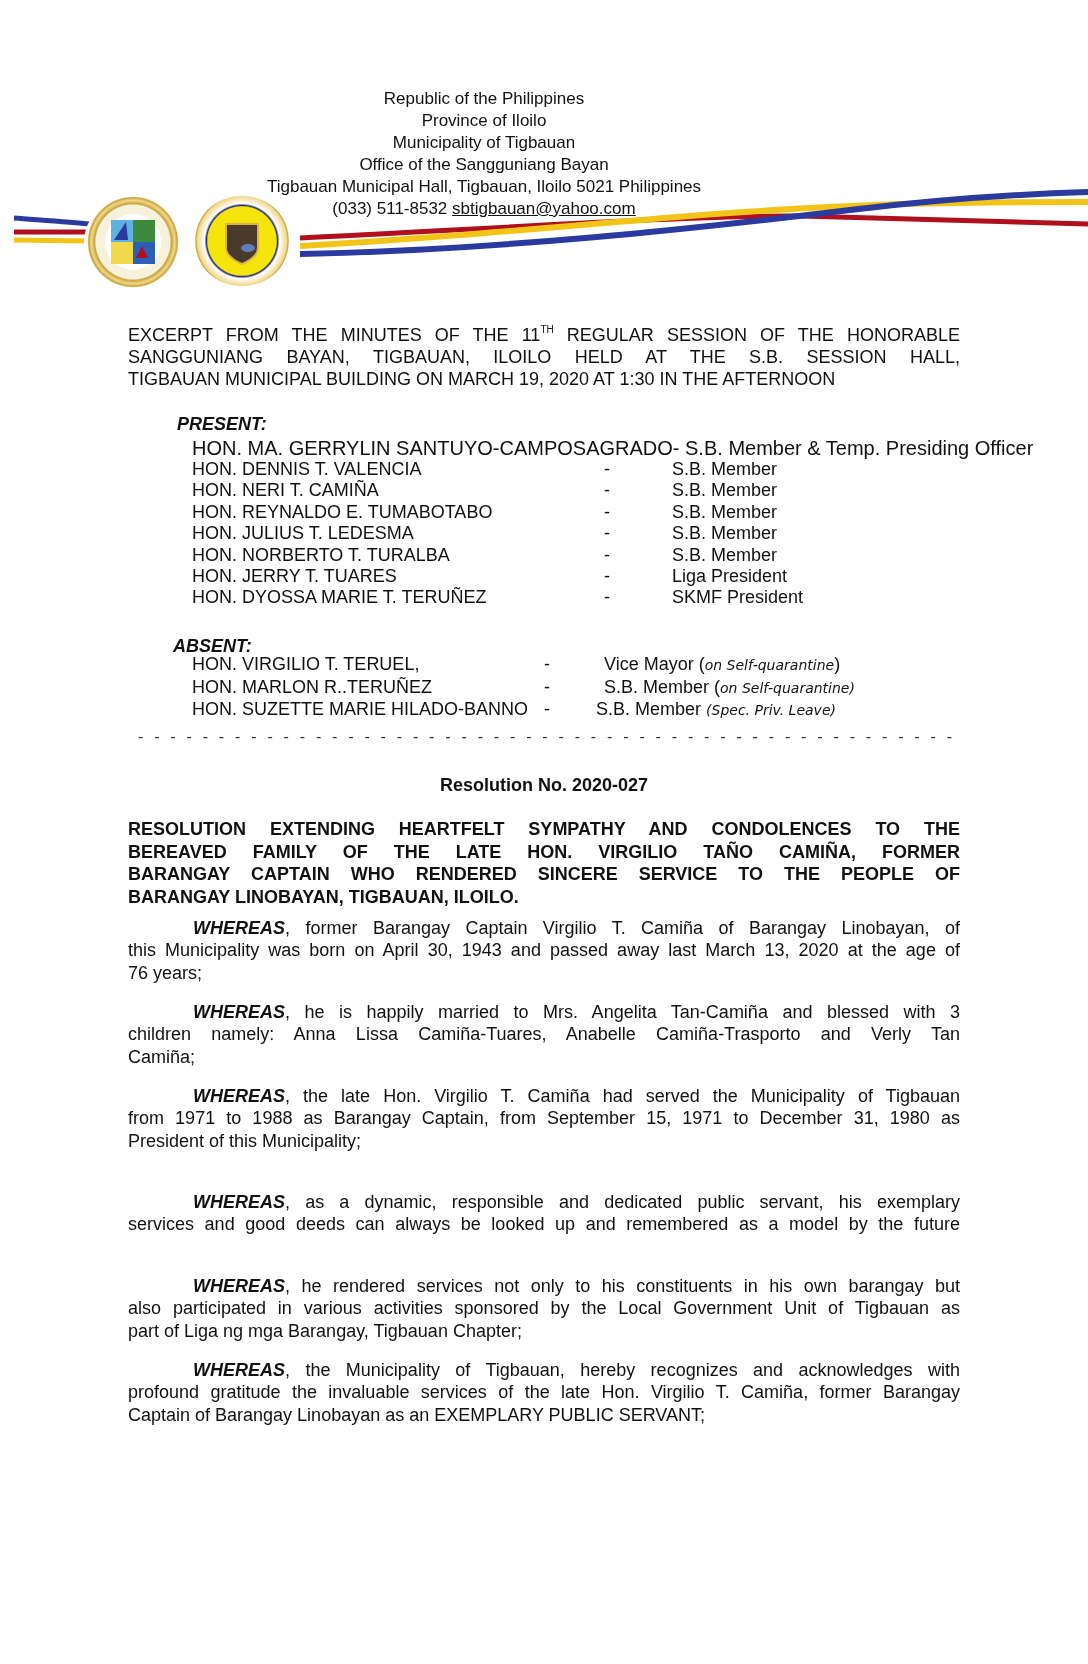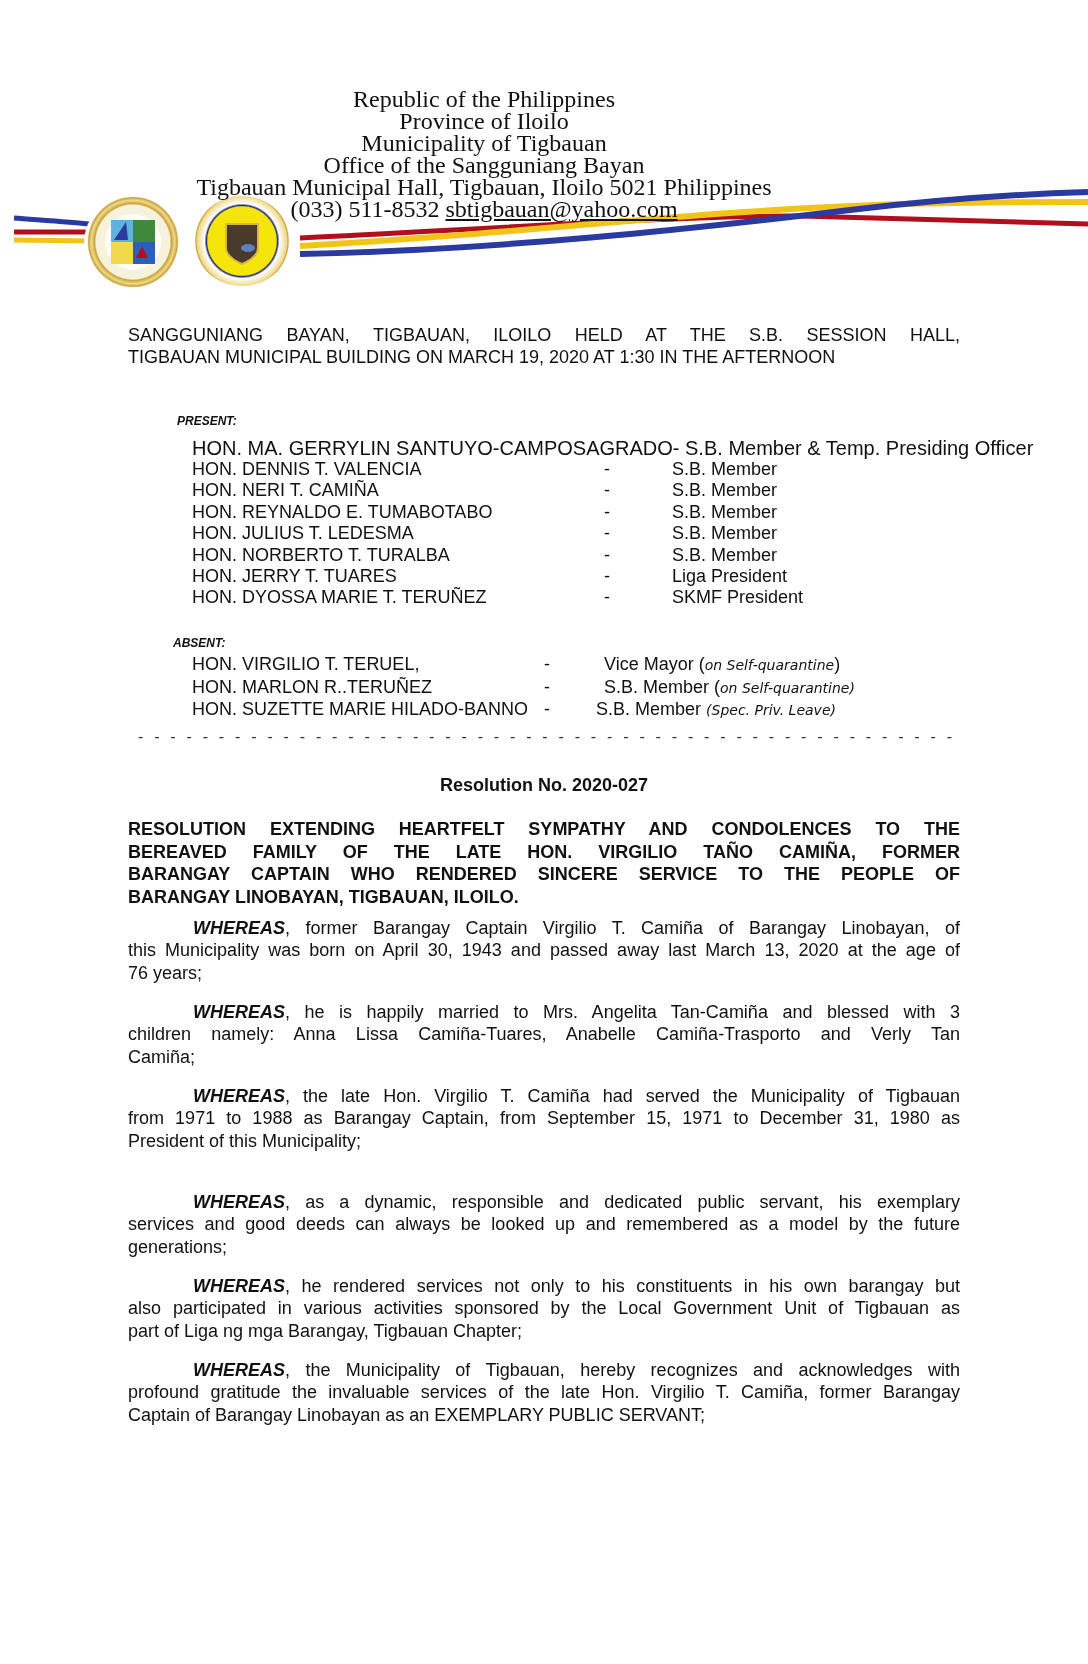--- a/index.html
+++ b/index.html
@@ -2,30 +2,30 @@
 <html><head>
 <meta charset="utf-8">
 <style>
   html, body { margin: 0; padding: 0; background: #ffffff; }
   body {
     width: 1088px; height: 1664px; position: relative; overflow: hidden;
     font-family: "Liberation Sans", sans-serif; color: #111111;
   }
   .abs { position: absolute; }
   
-  .letterhead { position: absolute; left: 0; top: 88px; width: 968px; text-align: center; font-size: 24px; line-height: 22px; font-family: Liberation Serif, serif; }
+  .letterhead { position: absolute; left: 0; top: 88px; width: 968px; text-align: center; font-size: 17px; line-height: 22px; }
   .letterhead div { white-space: nowrap; }
   .email { text-decoration: underline; }
   .ribbons { position: absolute; left: 0; top: 170px; width: 1088px; height: 110px; }
   .seal { position: absolute; border-radius: 50%; }
   .excerpt { left: 128px; top: 324px; width: 832px; font-size: 18px; line-height: 22px; }
   .excerpt .line { display: block; text-align: justify; text-align-last: justify; }
   .excerpt .line.last { text-align-last: left; }
   sup { font-size: 10px; line-height: 0; vertical-align: 8px; }
-  .heading-it { font-weight: bold; font-style: italic; font-size: 12px; }
+  .heading-it { font-weight: bold; font-style: italic; font-size: 18px; }
   .att-row { position: absolute; left: 192px; width: 760px; font-size: 18px; line-height: 22px; white-space: nowrap; }
   .att-row .nm { position: absolute; left: 0; }
   .att-row .dash { position: absolute; }
   .att-row .role { position: absolute; }
   .note { font-family: "DejaVu Sans", sans-serif; font-style: italic; font-size: 14px; }
   .dashes { position: absolute; left: 138px; top: 728px; width: 820px; font-size: 16px; letter-spacing: 3.2px; color: #333; white-space: nowrap; overflow: hidden; }
   .res-no { position: absolute; left: 0; width: 1088px; top: 775px; text-align: center; font-weight: bold; font-size: 18px; }
   .res-title { position: absolute; left: 128px; top: 818px; width: 832px; font-weight: bold; font-size: 18px; line-height: 22.5px; }
   .res-title .line { display: block; text-align: justify; text-align-last: justify; }
   .res-title .line.last { text-align-last: left; }
@@ -71,20 +71,21 @@
   <div>Municipality of Tigbauan</div>
   <div>Office of the Sangguniang Bayan</div>
   <div>Tigbauan Municipal Hall, Tigbauan, Iloilo 5021 Philippines</div>
   <div>
     <span>(033) 511-8532</span>
     <span class="email">sbtigbauan@yahoo.com</span>
   </div>
 </div>
 
 <div class="abs excerpt">
+  <span class="line"><span>EXCERPT FROM THE MINUTES OF THE 11</span><sup>TH</sup><span> REGULAR SESSION OF THE HONORABLE</span></span>
   <span class="line">SANGGUNIANG BAYAN, TIGBAUAN, ILOILO HELD AT THE S.B. SESSION HALL,</span>
   <span class="line last">TIGBAUAN MUNICIPAL BUILDING ON MARCH 19, 2020 AT 1:30 IN THE AFTERNOON</span>
 </div>
 
 <div class="abs heading-it" style="left:177px; top:414px;">PRESENT:</div>
 <div class="abs" style="left:192px; top:437px; font-size:20px; white-space:nowrap;">HON. MA. GERRYLIN SANTUYO-CAMPOSAGRADO-  S.B. Member &amp; Temp. Presiding Officer</div>
 
 <div id="present-rows">
     <div class="att-row" style="top: 458px;">
       <span class="nm">HON. DENNIS T. VALENCIA</span>
@@ -164,21 +165,20 @@
       <span class="line last">Camiña;</span>
     </div>
     <div class="para" style="top: 1085px;">
       <span class="line first"><span class="wh">WHEREAS</span><span>,  the late Hon. Virgilio T. Camiña  had served the Municipality of Tigbauan</span></span>
       <span class="line">from 1971 to 1988 as Barangay Captain, from September 15, 1971 to December 31, 1980 as</span>
       <span class="line last">President of this Municipality;</span>
     </div>
     <div class="para" style="top: 1191px;">
       <span class="line first"><span class="wh">WHEREAS</span><span>, as a dynamic, responsible and dedicated public servant, his exemplary</span></span>
       <span class="line">services and good deeds can always be looked up and remembered as a model by the future</span>
-      <span class="line last">generations;</span>
     </div>
     <div class="para" style="top: 1275px;">
       <span class="line first"><span class="wh">WHEREAS</span><span>, he rendered services not only to his constituents in his own barangay but</span></span>
       <span class="line">also participated in various activities sponsored by the Local Government Unit of Tigbauan as</span>
       <span class="line last">part of Liga ng mga Barangay, Tigbauan Chapter;</span>
     </div>
     <div class="para" style="top: 1359px;">
       <span class="line first"><span class="wh">WHEREAS</span><span>, the Municipality of Tigbauan, hereby recognizes and acknowledges with</span></span>
       <span class="line">profound gratitude the invaluable services of the late Hon. Virgilio T. Camiña, former Barangay</span>
       <span class="line last">Captain of Barangay Linobayan as an EXEMPLARY PUBLIC SERVANT;</span>

